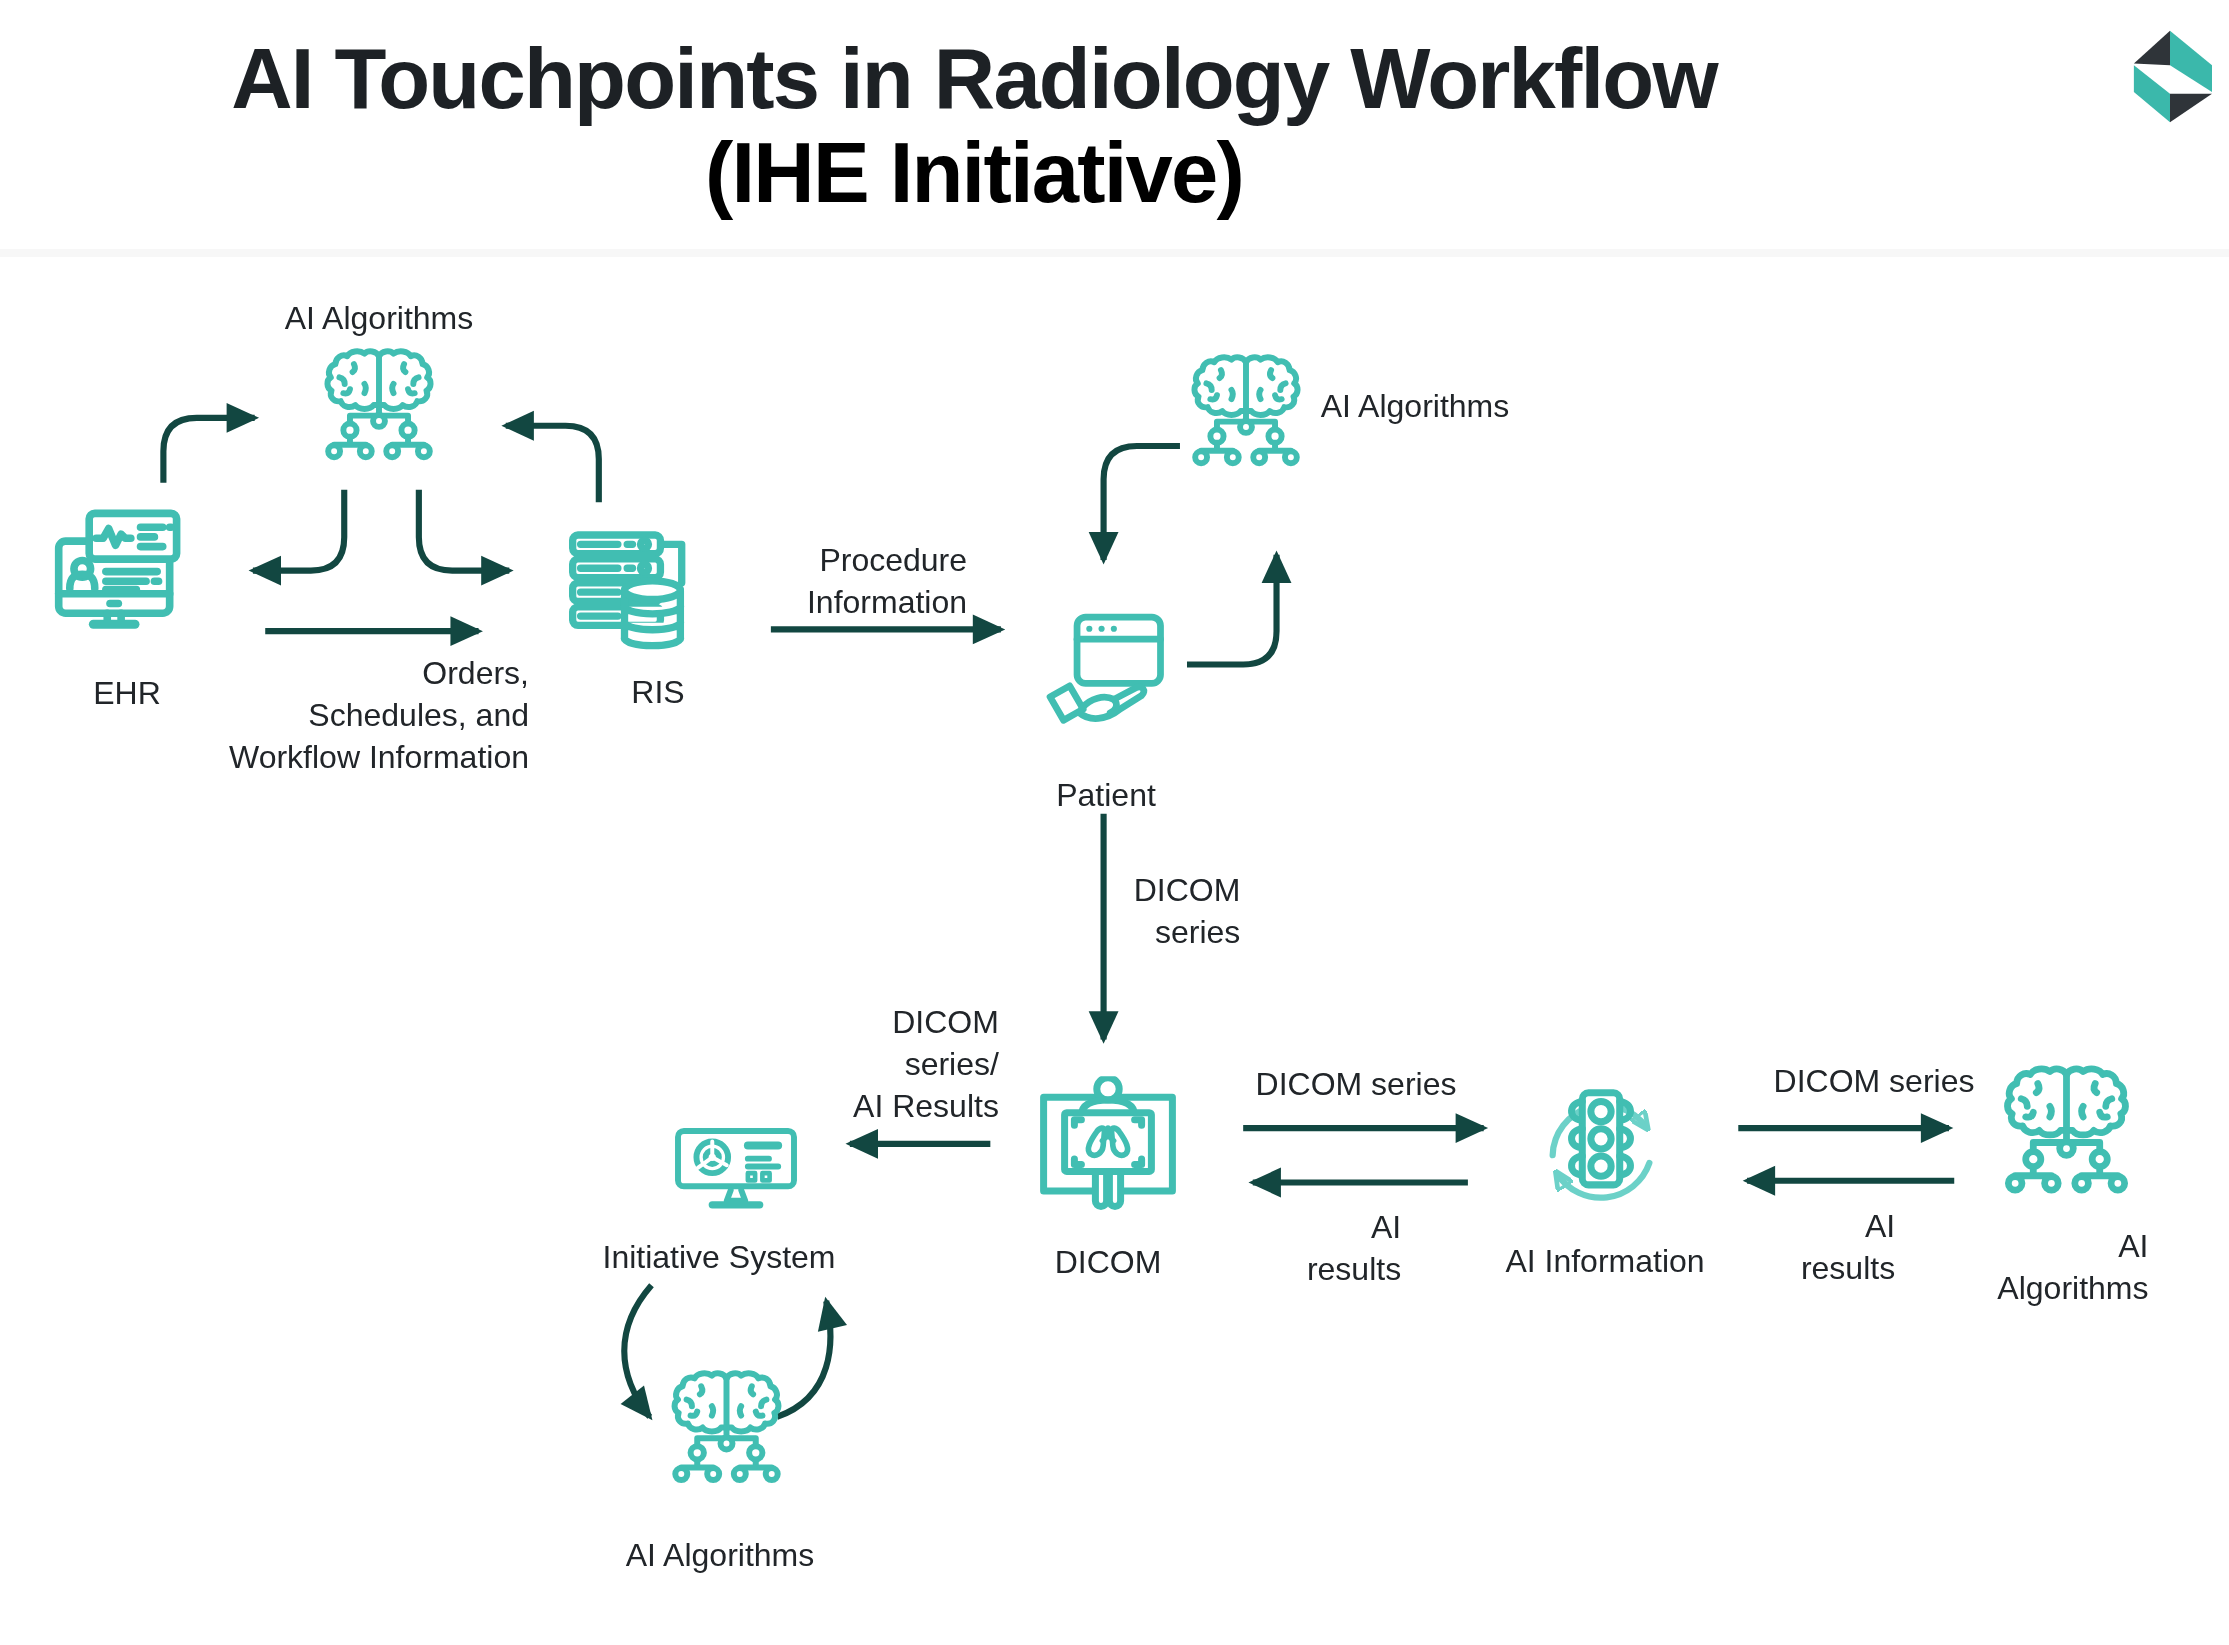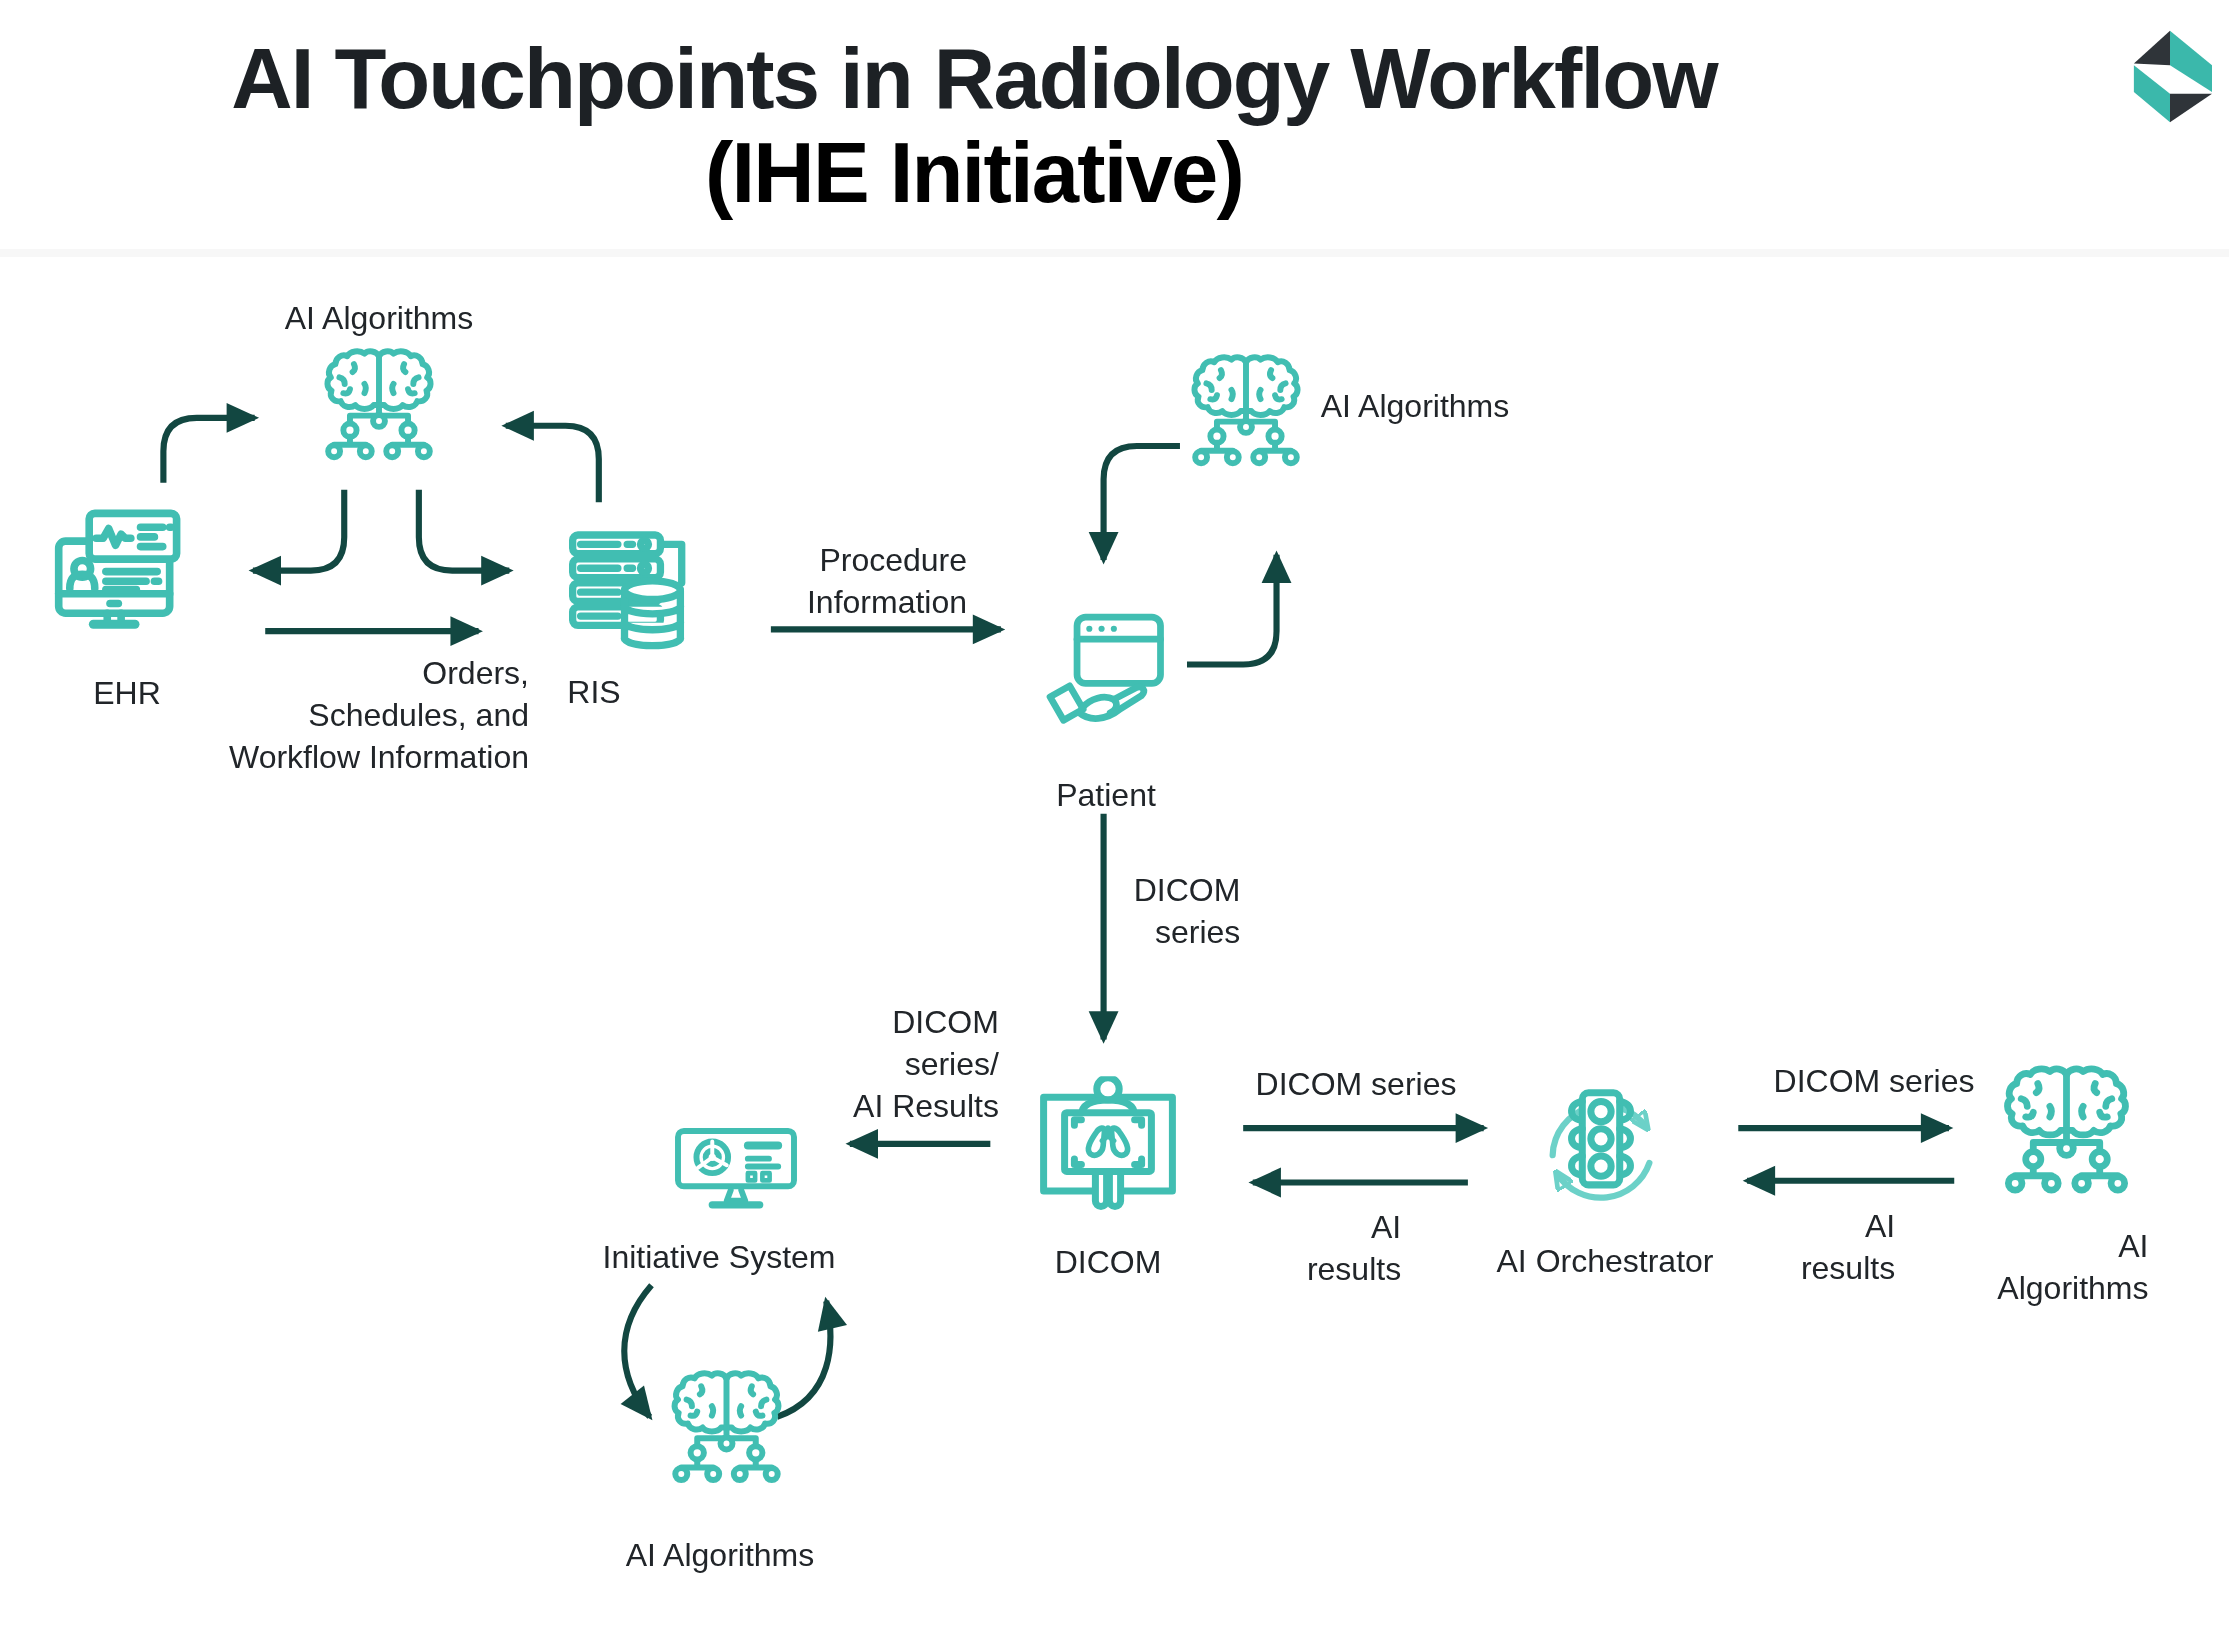--- a/index.html
+++ b/index.html
@@ -209,26 +209,26 @@
     </svg>
   <svg class="ic" style="left:1991px;top:1064px;width:151px;height:151px" viewBox="0 0 200 200">
       <use href="#sym-ai"></use>
     </svg>
   <svg class="ic" style="left:660px;top:1369px;width:133px;height:133px" viewBox="0 0 200 200">
       <use href="#sym-ai"></use>
     </svg>
 
   <div class="lbl" style="left:379px;top:318px">AI Algorithms</div>
   <div class="lbl" style="left:127px;top:693px">EHR</div>
-  <div class="lbl" style="left:594px;top:692px">RIS</div>
+  <div class="lbl" style="left:658px;top:692px">RIS</div>
   <div class="lbl" style="left:1415px;top:406px">AI Algorithms</div>
   <div class="lbl" style="left:1106px;top:795px">Patient</div>
   <div class="lbl" style="left:719px;top:1257px">Initiative System</div>
   <div class="lbl" style="left:1108px;top:1262px">DICOM</div>
-  <div class="lbl" style="left:1605px;top:1261px">AI Orchestrator</div>
+  <div class="lbl" style="left:1605px;top:1261px">AI Information</div>
   <div class="lbl" style="left:2067px;top:1267px">AI Algorithms</div>
   <div class="lbl" style="left:720px;top:1555px">AI Algorithms</div>
 
   <div class="lbl" style="left:379px;top:715px">Orders,
 Schedules, and
 Workflow Information</div>
   <div class="lbl" style="left:887px;top:581px">Procedure
 Information</div>
   <div class="lbl" style="left:1187px;top:911px">DICOM
 series</div>

